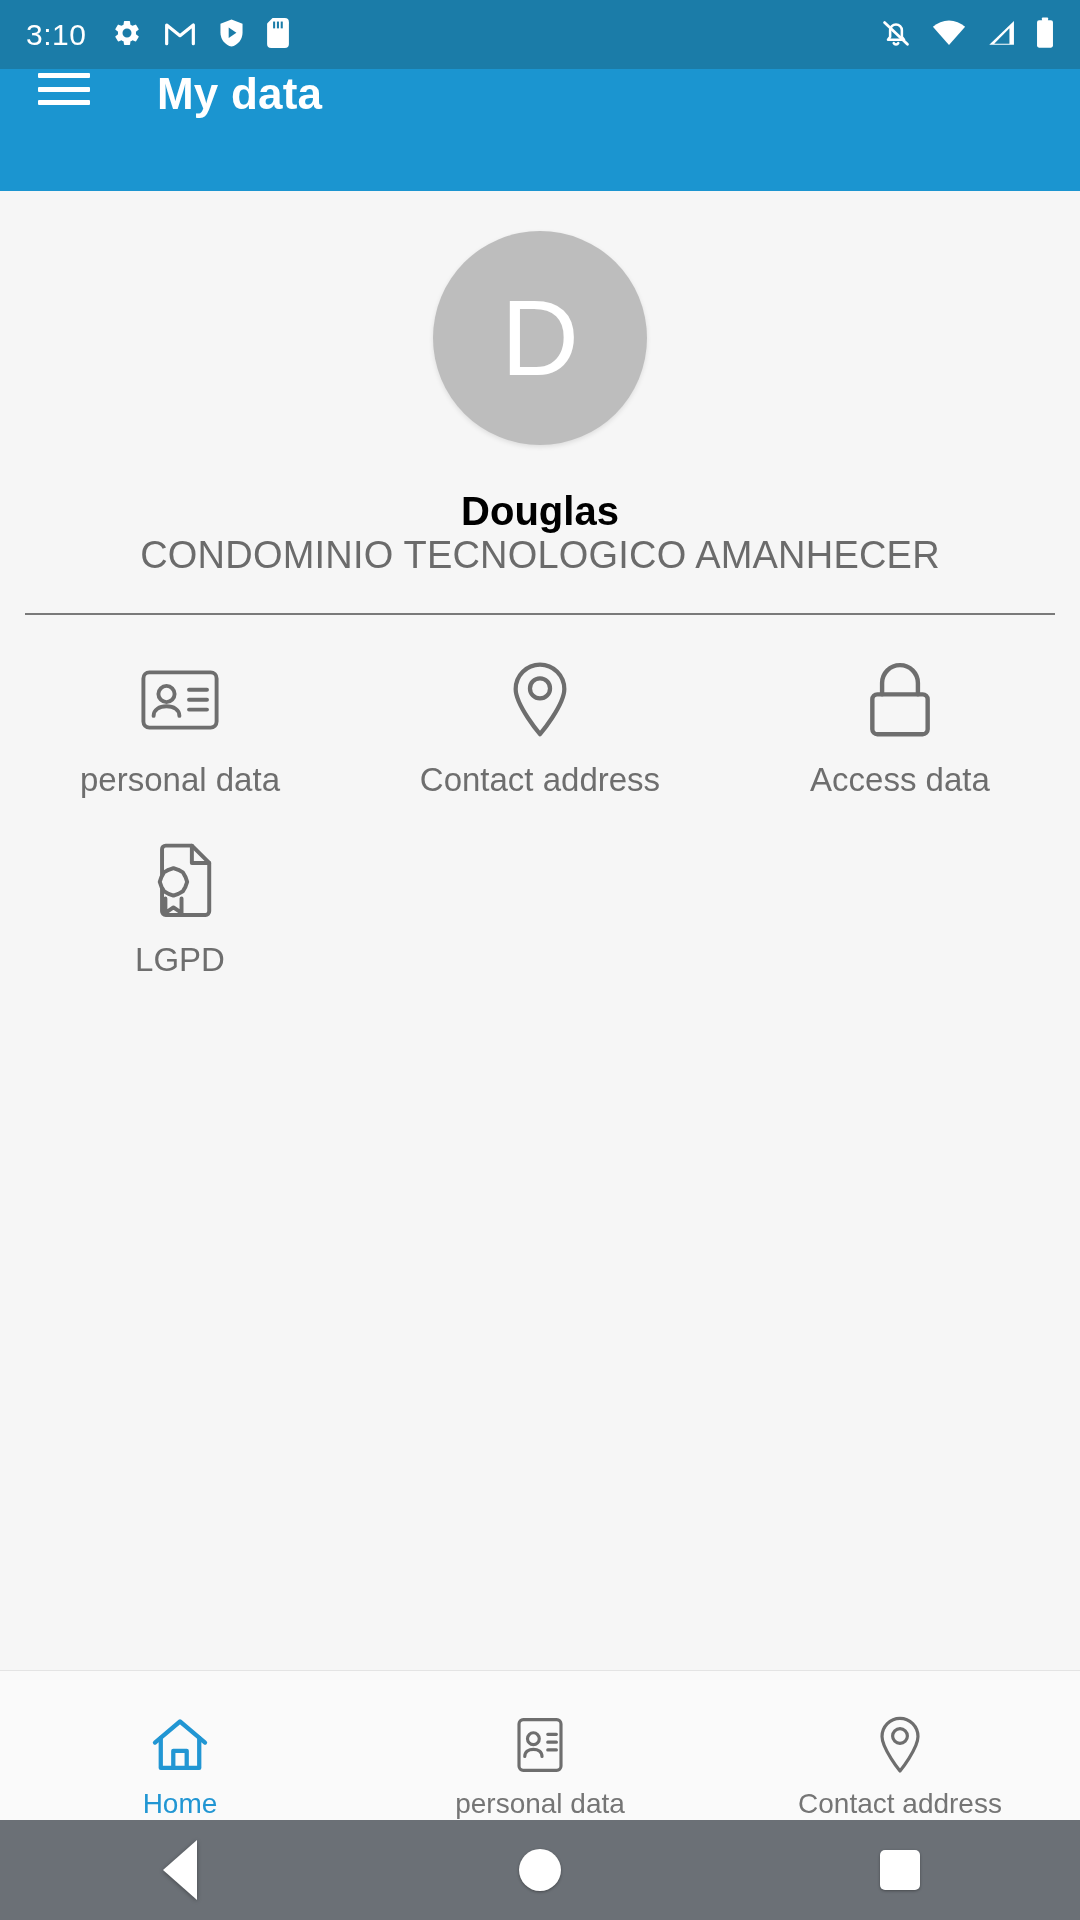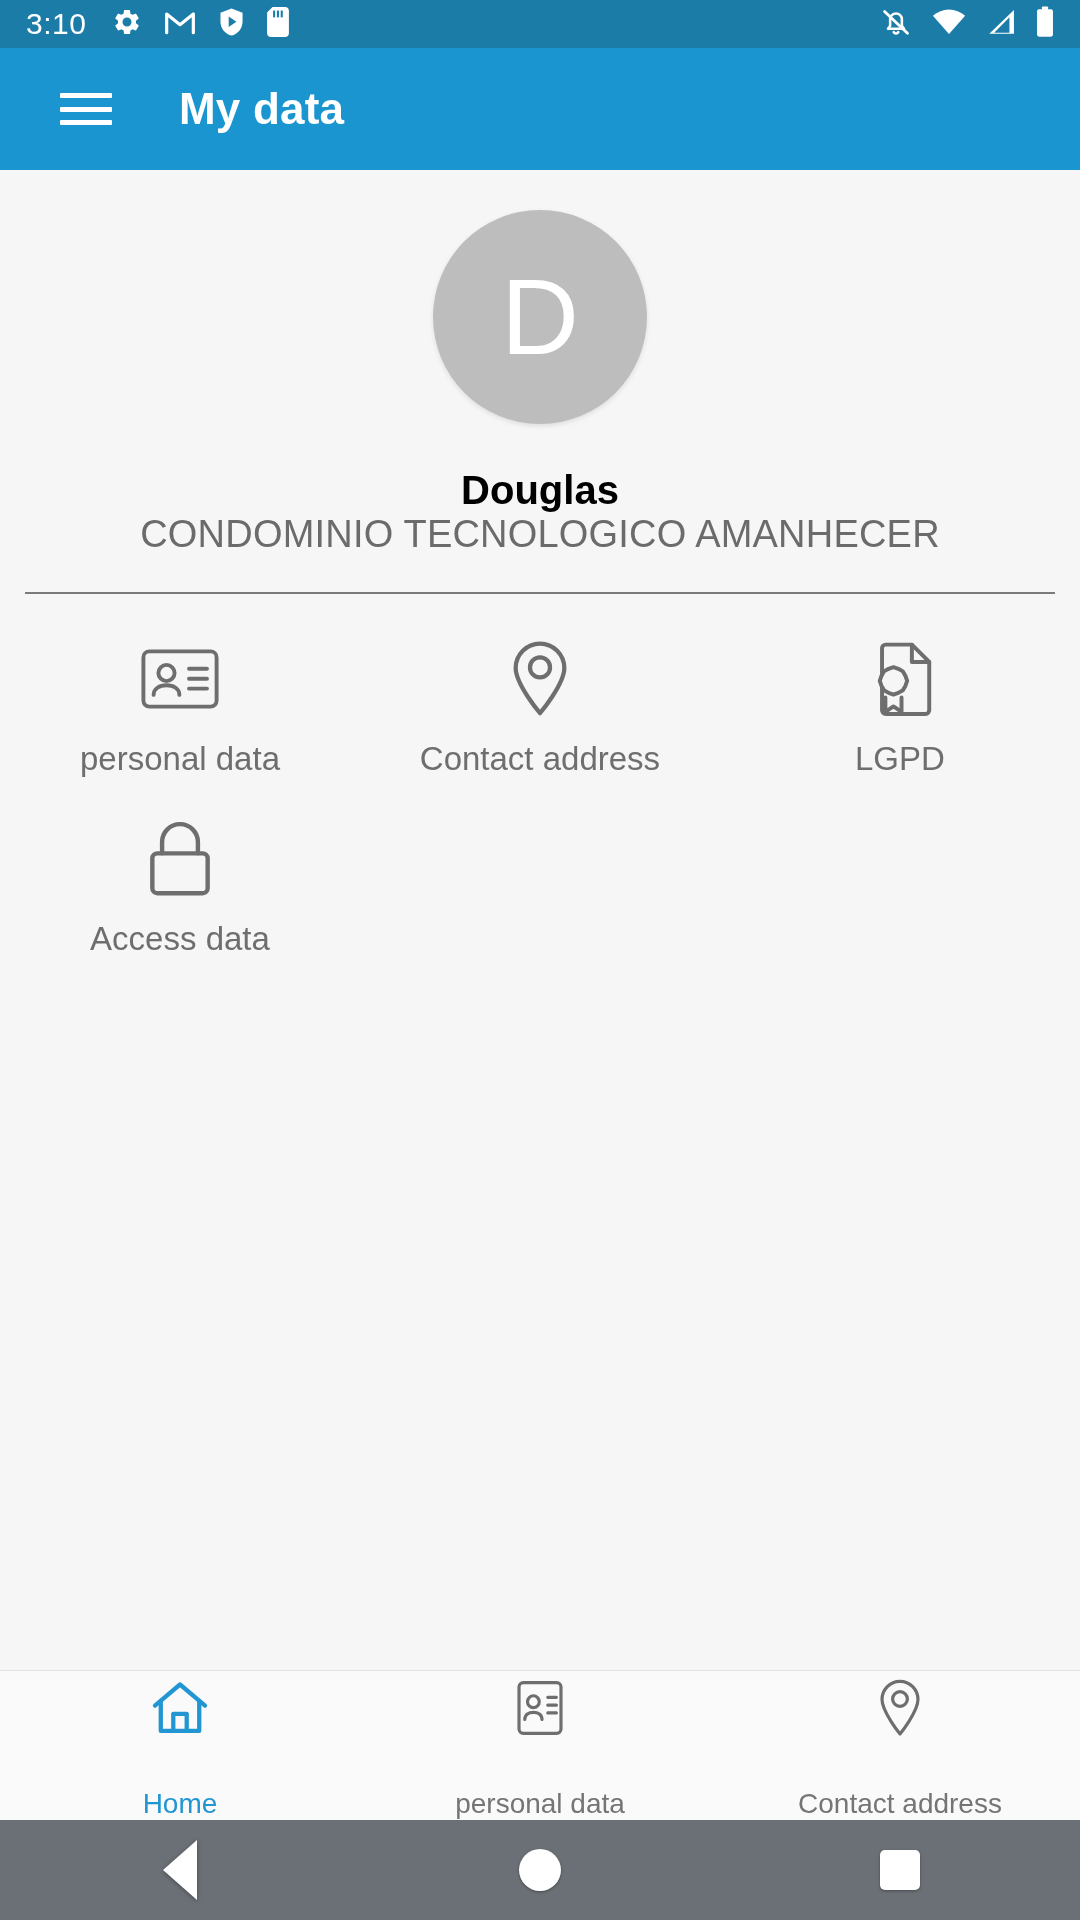--- a/index.html
+++ b/index.html
@@ -11,42 +11,42 @@
   }
   #screen {
     position:relative;
     width:1080px; height:1920px;
     display:flex; flex-direction:column;
     background:#f5f5f5;
   }
 
   
   .status-bar {
-    height:48px;
+    height:69px;
     background:#1b7ca8;
     display:flex; align-items:center;
     padding:0 26px;
     flex:0 0 auto;
   }
   .status-clock {
     color:#ffffff;
     font-size:30px;
     letter-spacing:0.5px;
     margin-right:26px;
   }
   .status-left-icons { display:flex; align-items:center; gap:22px; }
   .status-right-icons { display:flex; align-items:center; gap:20px; margin-left:auto; }
   .sicon { display:block; }
 
   
   .app-bar {
     height:122px;
     background:#1b95d0;
-    display:flex; align-items:center;
-    padding-left:60px;
+    display:flex; align-items:flex-start;
+    padding-left:38px;
     flex:0 0 auto;
   }
   .hamburger {
     width:52px; height:40px;
     display:flex; flex-direction:column; justify-content:space-between;
     cursor:pointer;
     padding:4px 0;
   }
   .hamburger span {
     display:block; height:5px; width:100%;
@@ -126,21 +126,21 @@
   
   .bottom-nav {
     height:150px;
     background:#fafafa;
     border-top:1px solid #e4e4e4;
     display:flex;
     flex:0 0 auto;
   }
   .nav-item {
     flex:1;
-    display:flex; flex-direction:column; align-items:center; justify-content:space-between;
+    display:flex; flex-direction:column; align-items:center; justify-content:flex-end;
     cursor:pointer;
     padding-top:6px;
   }
   .nav-icon { height:62px; display:flex; align-items:center; justify-content:center; }
   .nav-label {
     margin-top:12px;
     font-size:28px;
     color:#757575;
   }
   .nav-item.active .nav-label { color:#2196d3; }
@@ -273,40 +273,40 @@
           <svg width="62" height="76" viewBox="0 0 40 50" fill="none" stroke="#6e6e6e" stroke-width="2.8" stroke-linecap="round" stroke-linejoin="round">
             <path d="M20 47.5C20 47.5 36 28.6 36 17.8 36 8.9 28.8 1.7 20 1.7S4 8.9 4 17.8C4 28.6 20 47.5 20 47.5z"></path>
             <circle cx="20" cy="17.4" r="6.6"></circle>
           </svg>
         </div>
         <div class="grid-label">Contact address</div>
       </div>
 
       <div class="grid-item">
         <div class="grid-icon">
+          <svg width="66" height="76" viewBox="0 0 42 48" fill="none" stroke="#6e6e6e" stroke-width="2.8" stroke-linecap="round" stroke-linejoin="round">
+            <path d="M9.6 20.4v-7.2a11.4 11.4 0 0 1 22.8 0v7.2"></path>
+            <rect x="3.4" y="20.4" width="35.2" height="25.4" rx="3.2"></rect>
+          </svg>
+        </div>
+        <div class="grid-label">Access data</div>
+      </div>
+
+      <div class="grid-item">
+        <div class="grid-icon">
           <svg width="70" height="78" viewBox="0 0 46 50" fill="none" stroke="#6e6e6e" stroke-width="2.6" stroke-linecap="round" stroke-linejoin="round">
             <path d="M13.6 2.4h17.2l11.4 11.4v31.8a2.4 2.4 0 0 1-2.4 2.4H13.6a2.4 2.4 0 0 1-2.4-2.4V4.8a2.4 2.4 0 0 1 2.4-2.4z"></path>
             <path d="M30.8 2.4v11.4h11.4"></path>
             <path d="M13.4 37.2v9.4l5.3-3.6 5.3 3.6v-9.4"></path>
             <path d="M18.7 17.2l3.2 1.1 3 1.7 1.7 3 1.1 3.2-1.1 3.2-1.7 3-3 1.7-3.2 1.1-3.2-1.1-3-1.7-1.7-3-1.1-3.2 1.1-3.2 1.7-3 3-1.7z" fill="#f6f6f6"></path>
           </svg>
         </div>
         <div class="grid-label">LGPD</div>
       </div>
 
-      <div class="grid-item">
-        <div class="grid-icon">
-          <svg width="66" height="76" viewBox="0 0 42 48" fill="none" stroke="#6e6e6e" stroke-width="2.8" stroke-linecap="round" stroke-linejoin="round">
-            <path d="M9.6 20.4v-7.2a11.4 11.4 0 0 1 22.8 0v7.2"></path>
-            <rect x="3.4" y="20.4" width="35.2" height="25.4" rx="3.2"></rect>
-          </svg>
-        </div>
-        <div class="grid-label">Access data</div>
-      </div>
-
     </div>
 
     <div class="spacer"></div>
   </div>
 
   <div class="bottom-nav">
 
     <div class="nav-item active">
       <div class="nav-icon">
         <svg width="58" height="56" viewBox="0 0 38 36" fill="none" stroke="#2196d3" stroke-width="2.8" stroke-linecap="round" stroke-linejoin="round">

